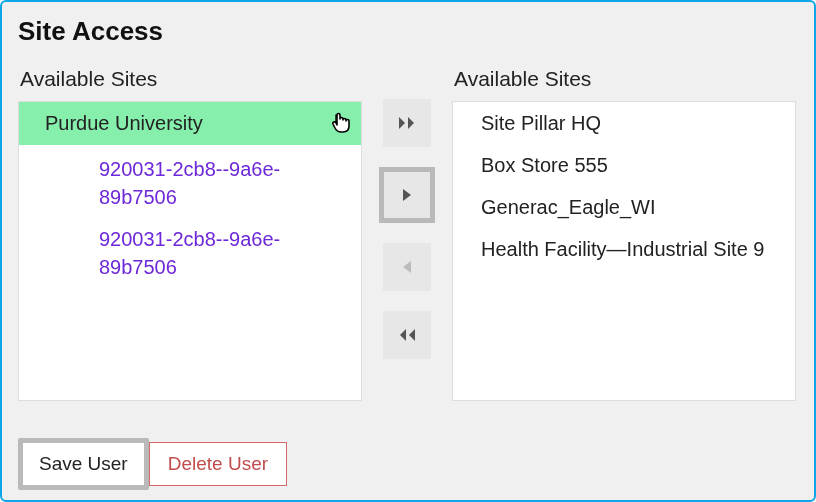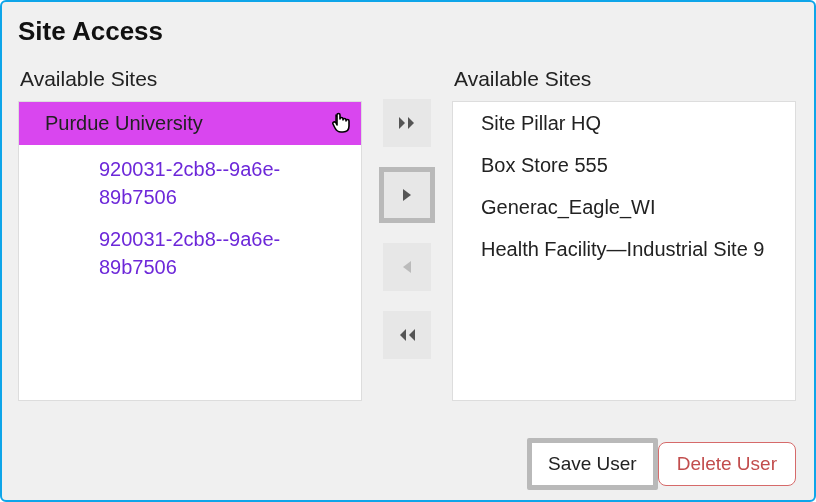--- a/index.html
+++ b/index.html
@@ -45,21 +45,21 @@
   .listbox {
     background: #fff;
     border: 1px solid #ddd;
     height: 300px;
     overflow: hidden;
   }
   .available-parent {
     font-size: 20px;
     padding: 10px 14px 10px 26px;
     position: relative;
-    background: #d946ef;
+    background: #86efac;
     color: #222;
   }
   .cursor-hand {
     position: absolute;
     right: 6px;
     top: 8px;
     width: 28px;
     height: 28px;
   }
   .child-item {
@@ -100,29 +100,29 @@
     border: 5px solid #b9b9b9;
     width: 56px;
     height: 56px;
   }
   .footer {
     position: absolute;
     left: 16px;
     right: 18px;
     bottom: 10px;
     display: flex;
-    justify-content: flex-end;
+    justify-content: flex-start;
     align-items: center;
   }
   .btn {
     font-size: 19px;
     padding: 10px 18px;
     background: #fff;
     border: 1px solid #bdbdbd;
-    border-radius: 8px;
+    border-radius: 0;
     cursor: pointer;
     color: #222;
   }
   .btn.save-highlight {
     border: 5px solid #b9b9b9;
     border-radius: 2px;
     padding: 10px 16px;
   }
   .btn.delete {
     border: 1px solid #d66a6a;

